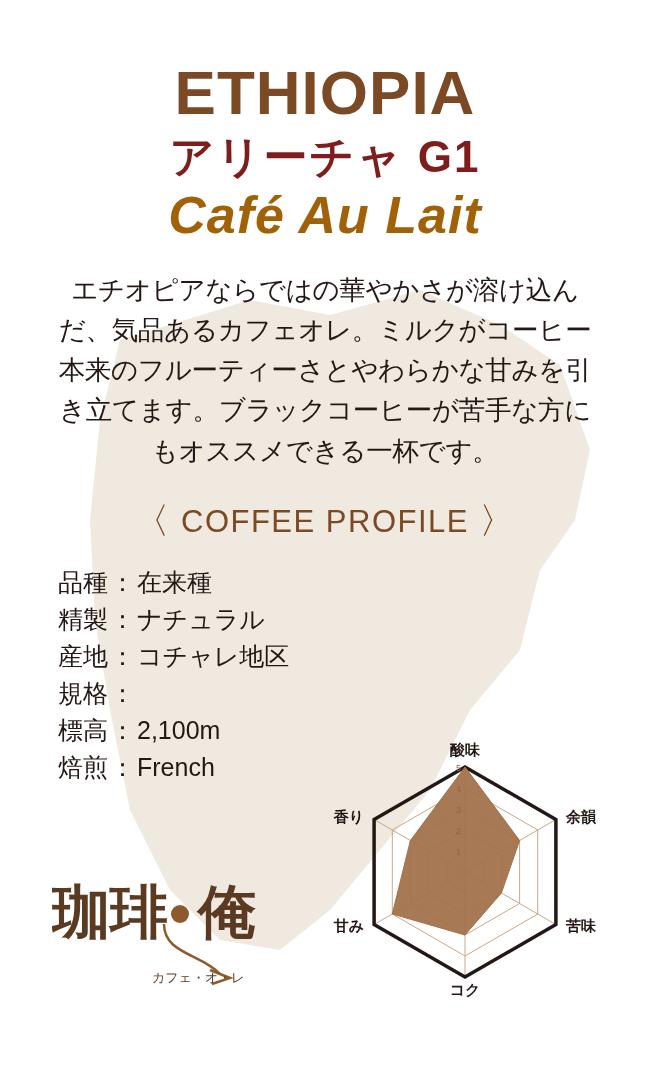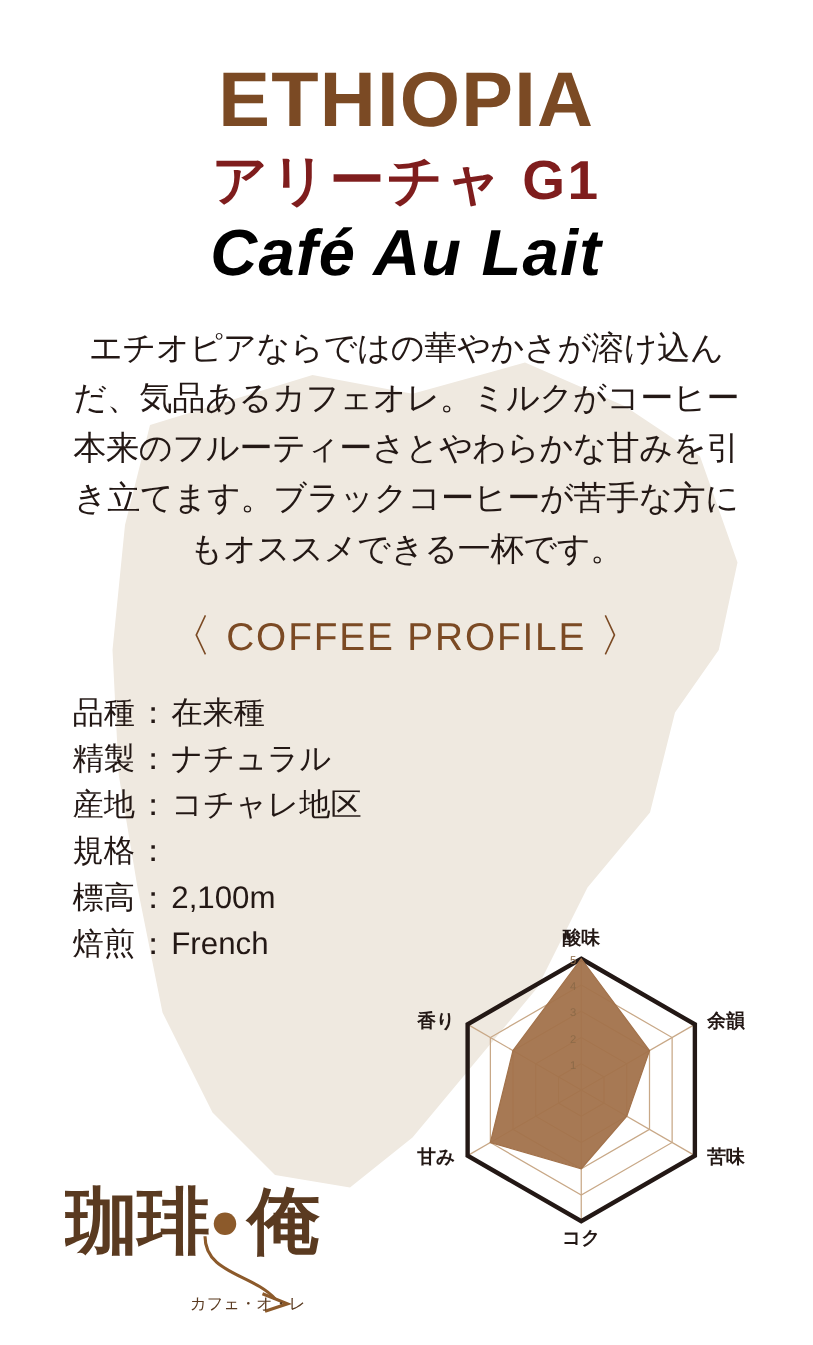--- a/index.html
+++ b/index.html
@@ -30,21 +30,21 @@
   #content {
     position: relative;
     z-index: 2;
     width: 650px;
     height: 1076px;
   }
 
   
   .title-block {
     text-align: center;
-    padding-top: 48px;
+    padding-top: 60px;
   }
   #title-main {
     font-family: "Liberation Sans", sans-serif;
     font-weight: bold;
     font-size: 62px;
     letter-spacing: 1px;
     color: #7B4A24;
     line-height: 1.05;
     margin: 0;
   }
@@ -55,21 +55,21 @@
     color: #7f1d1d;
     letter-spacing: 2px;
     line-height: 1.2;
     margin: 6px 0 0 0;
   }
   #title-style {
     font-family: "Liberation Sans", sans-serif;
     font-style: italic;
     font-weight: bold;
     font-size: 52px;
-    color: #000000;
+    color: #a16207;
     letter-spacing: 1px;
     line-height: 1.15;
     margin: 2px 0 0 0;
   }
 
   
   #description {
     margin: 24px 54px 0 54px;
     font-size: 26.5px;
     line-height: 1.52;
@@ -122,21 +122,21 @@
     left: 300px;
     top: 722px;
     width: 330px;
     height: 300px;
   }
 
   
   #logo {
     position: absolute;
     left: 52px;
-    top: 935px;
+    top: 870px;
     width: 220px;
     height: 130px;
   }
 </style>
 </head>
 <body>
 
 <svg id="map-bg" viewBox="0 0 650 900" aria-hidden="true">
   <path d="M120 190 L250 150 L330 165 L420 140 L500 175 L560 215 L590 300
            L575 370 L540 420 L520 500 L470 560 L430 640 L380 700 L330 760

